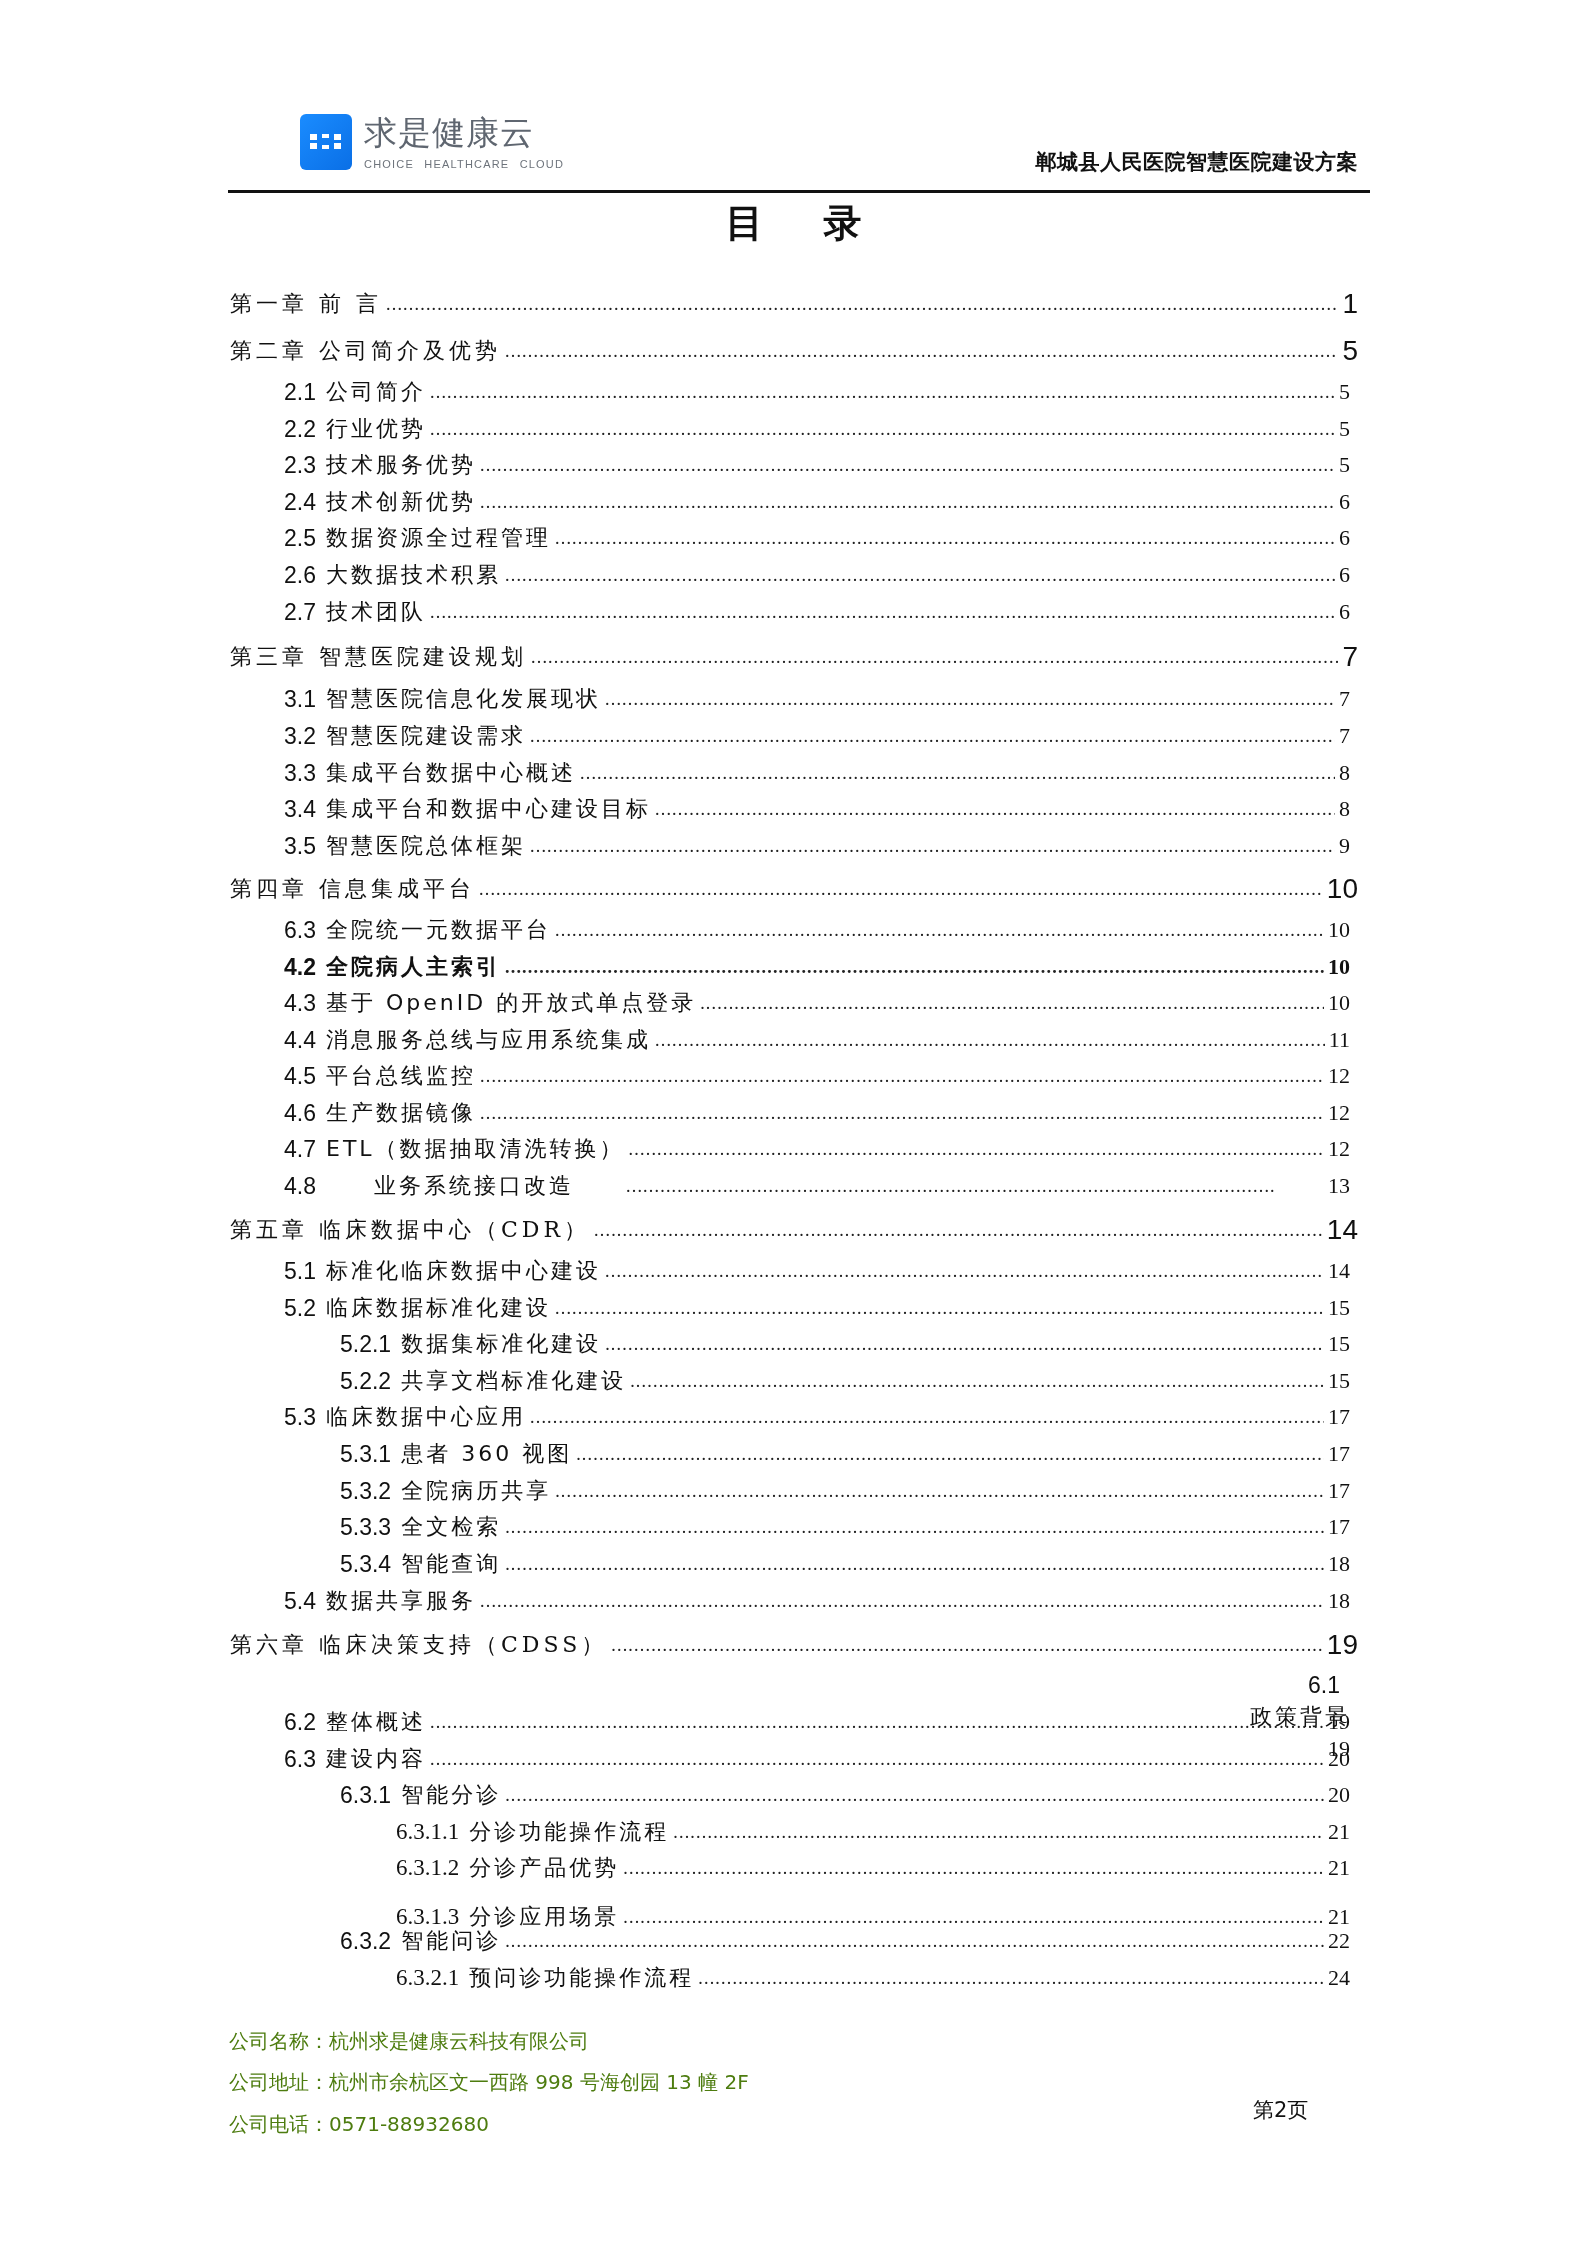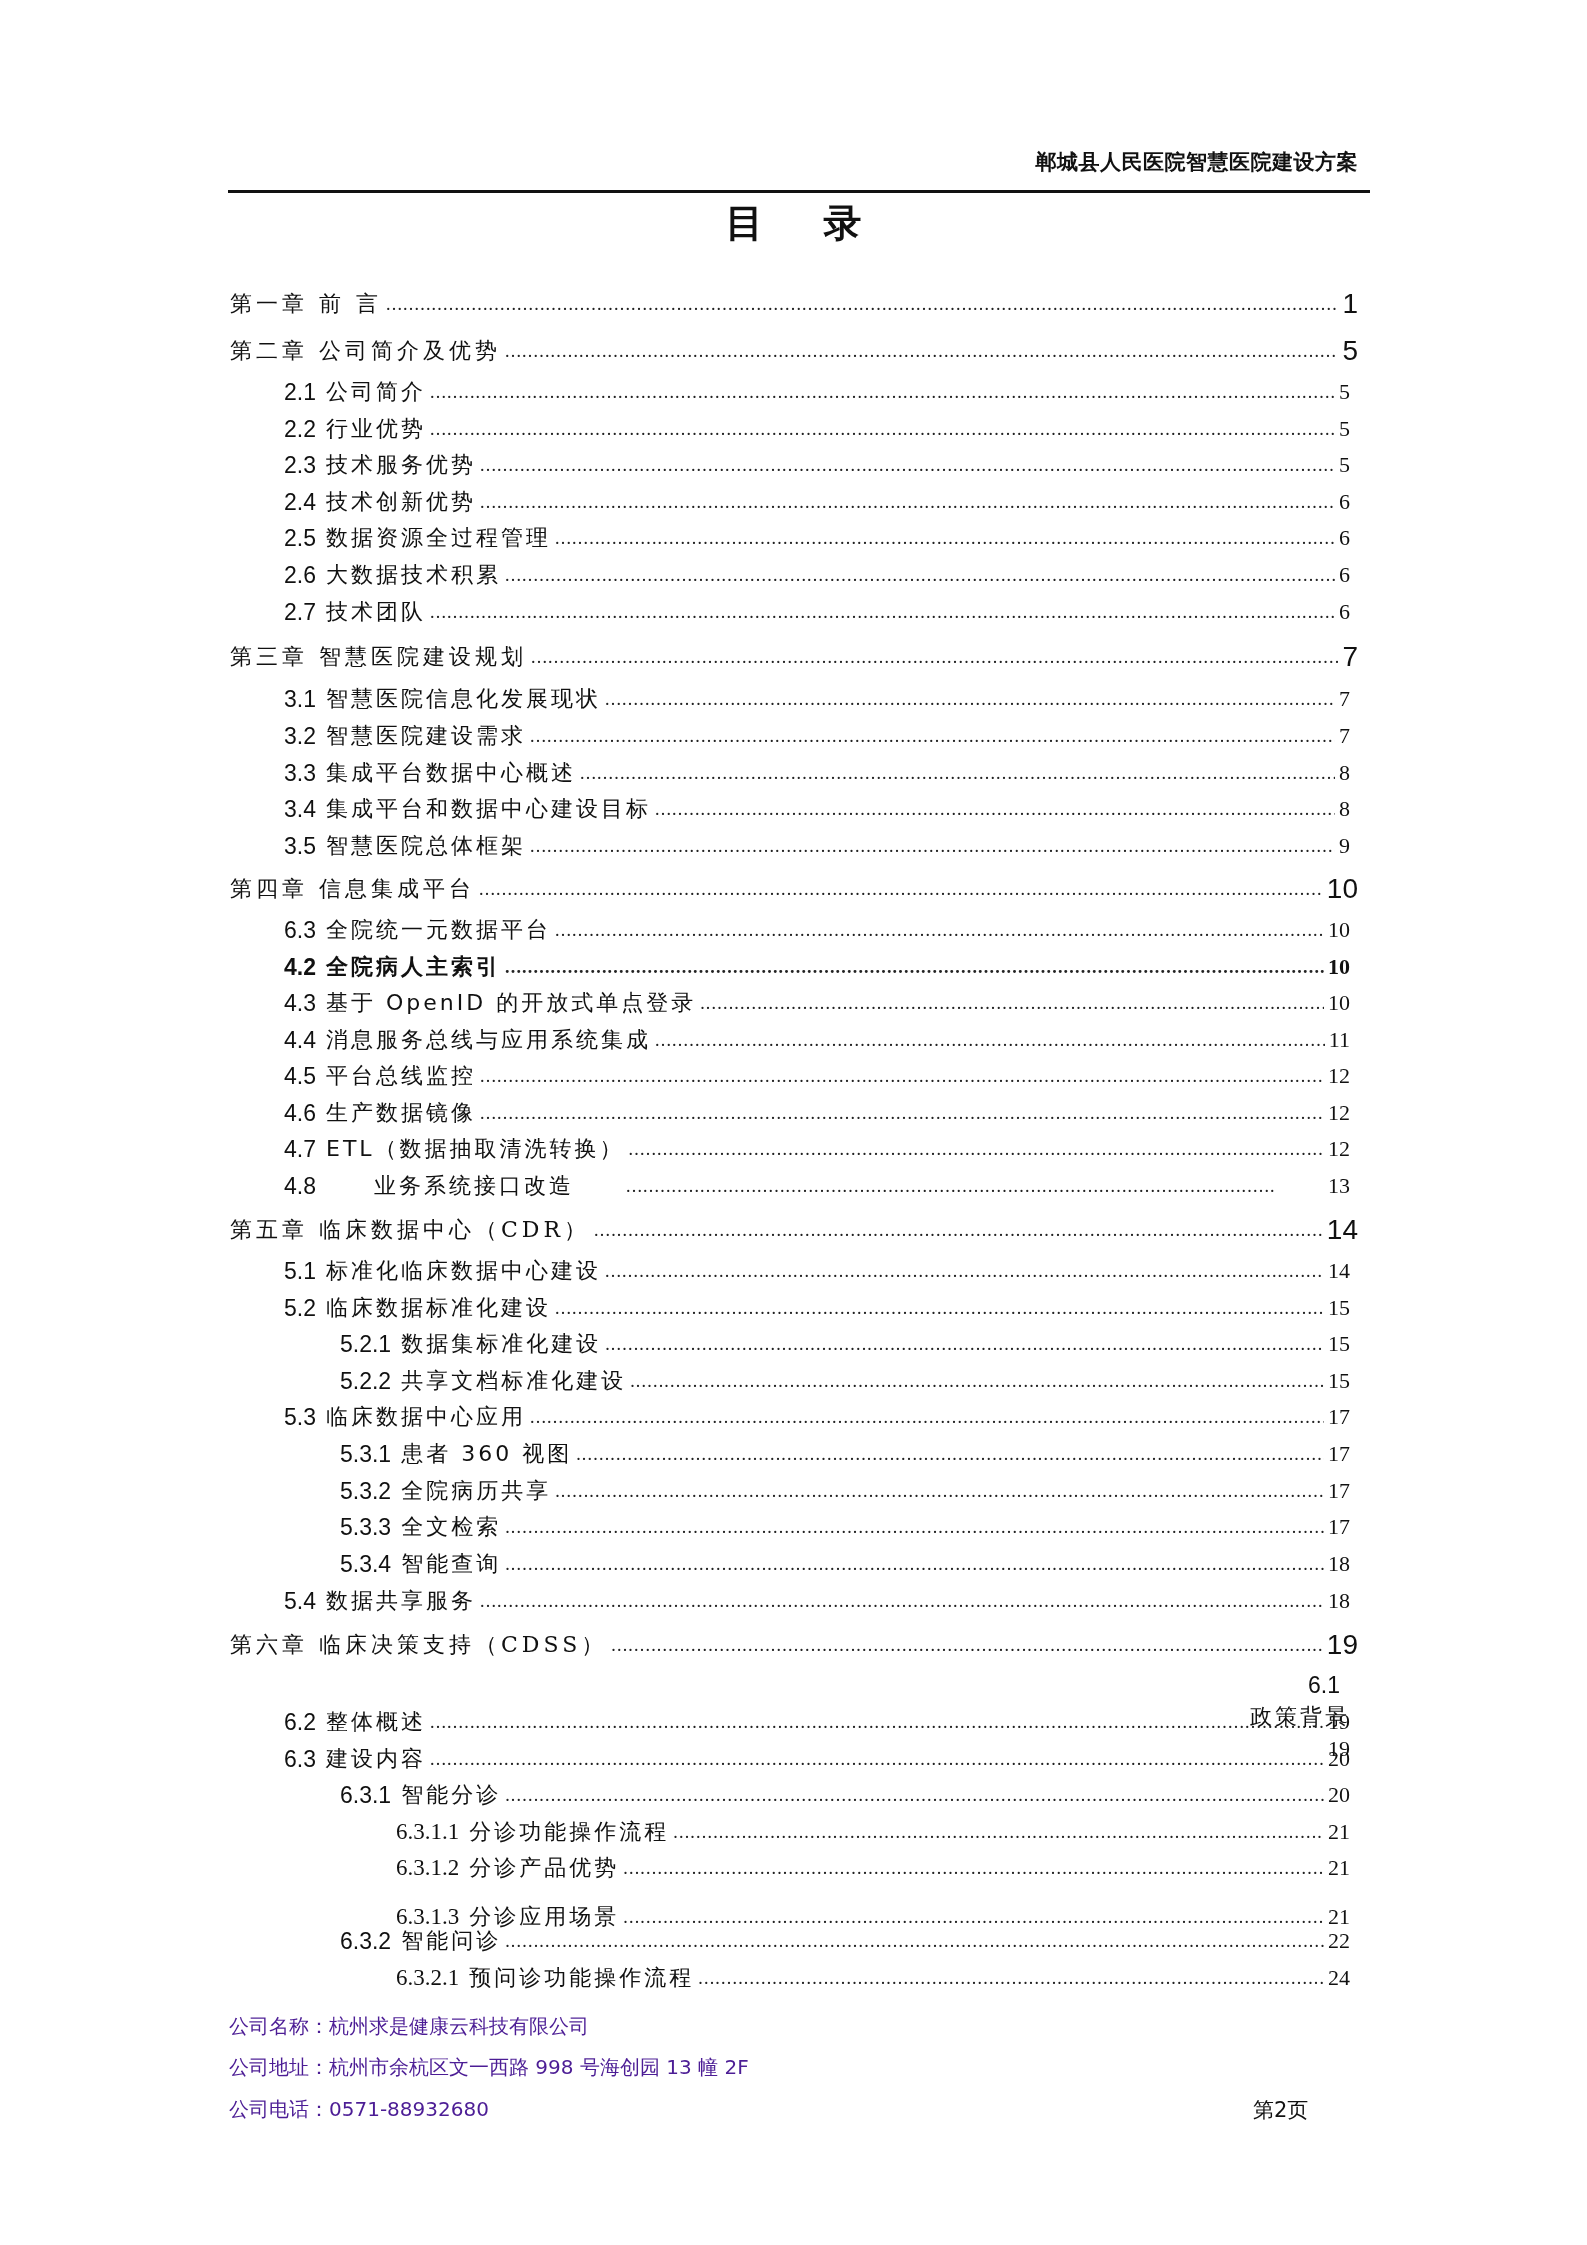--- a/index.html
+++ b/index.html
@@ -27,28 +27,42 @@
     .toc-num { font-family: "Liberation Sans", sans-serif; font-size: 23px; margin-right: 10px; }
     .l4 .toc-num { font-family: "Liberation Serif", serif; font-size: 23px; }
     .l1 .toc-label { font-family: "DejaVu Serif", serif; font-size: 22px; letter-spacing: 4px; font-weight: 300; }
     .toc-label { font-family: "DejaVu Sans", sans-serif; font-size: 22px; letter-spacing: 3px; }
     .leader { flex: 1; overflow: hidden; margin: 0 4px 0 4px; font-family: "Liberation Serif", serif; font-size: 18px; letter-spacing: 1.2px; color: #222; }
     .leader::before { content: "........................................................................................................................................................................................................................................................................................"; }
     .toc-page { font-family: "Liberation Serif", serif; font-size: 22px; }
     .l1 .toc-page { font-family: "Liberation Sans", sans-serif; font-size: 28px; }
 
     
-    .footer-line { position: absolute; left: 229px; font-family: "DejaVu Sans", sans-serif; font-size: 20px; color: #4c1d95; }
+    .footer-line { position: absolute; left: 229px; font-family: "DejaVu Sans", sans-serif; font-size: 20px; color: #4d7c0f; margin-top: 15px; }
     .footer-page { position: absolute; left: 1253px; top: 2096px; font-family: "DejaVu Sans", sans-serif; font-size: 21px; color: #111; }
   </style>
 </head>
 <body>
 
 <div class="page">
 
+  <div class="logo">
+    <div class="logo-mark">
+      <span class="px" style="left:10px;top:20px;width:7px;height:6px"></span>
+      <span class="px" style="left:10px;top:29px;width:7px;height:6px"></span>
+      <span class="px" style="left:22px;top:20px;width:7px;height:4px"></span>
+      <span class="px" style="left:22px;top:31px;width:7px;height:4px"></span>
+      <span class="px" style="left:34px;top:20px;width:7px;height:6px"></span>
+      <span class="px" style="left:34px;top:29px;width:7px;height:6px"></span>
+    </div>
+    <div class="logo-text">
+      <span class="logo-cn">求是健康云</span>
+      <span class="logo-en">CHOICE HEALTHCARE CLOUD</span>
+    </div>
+  </div>
   <div class="doc-title-header">郸城县人民医院智慧医院建设方案</div>
   <div class="header-rule"></div>
 
   <div class="toc-title">目录</div>
 
   <div class="toc" id="toc">
       <div class="toc-row l1" style="top: 288px;">
         <span class="toc-label">第一章 前 言</span>
         <span class="leader"></span>
         <span class="toc-page">1</span>

